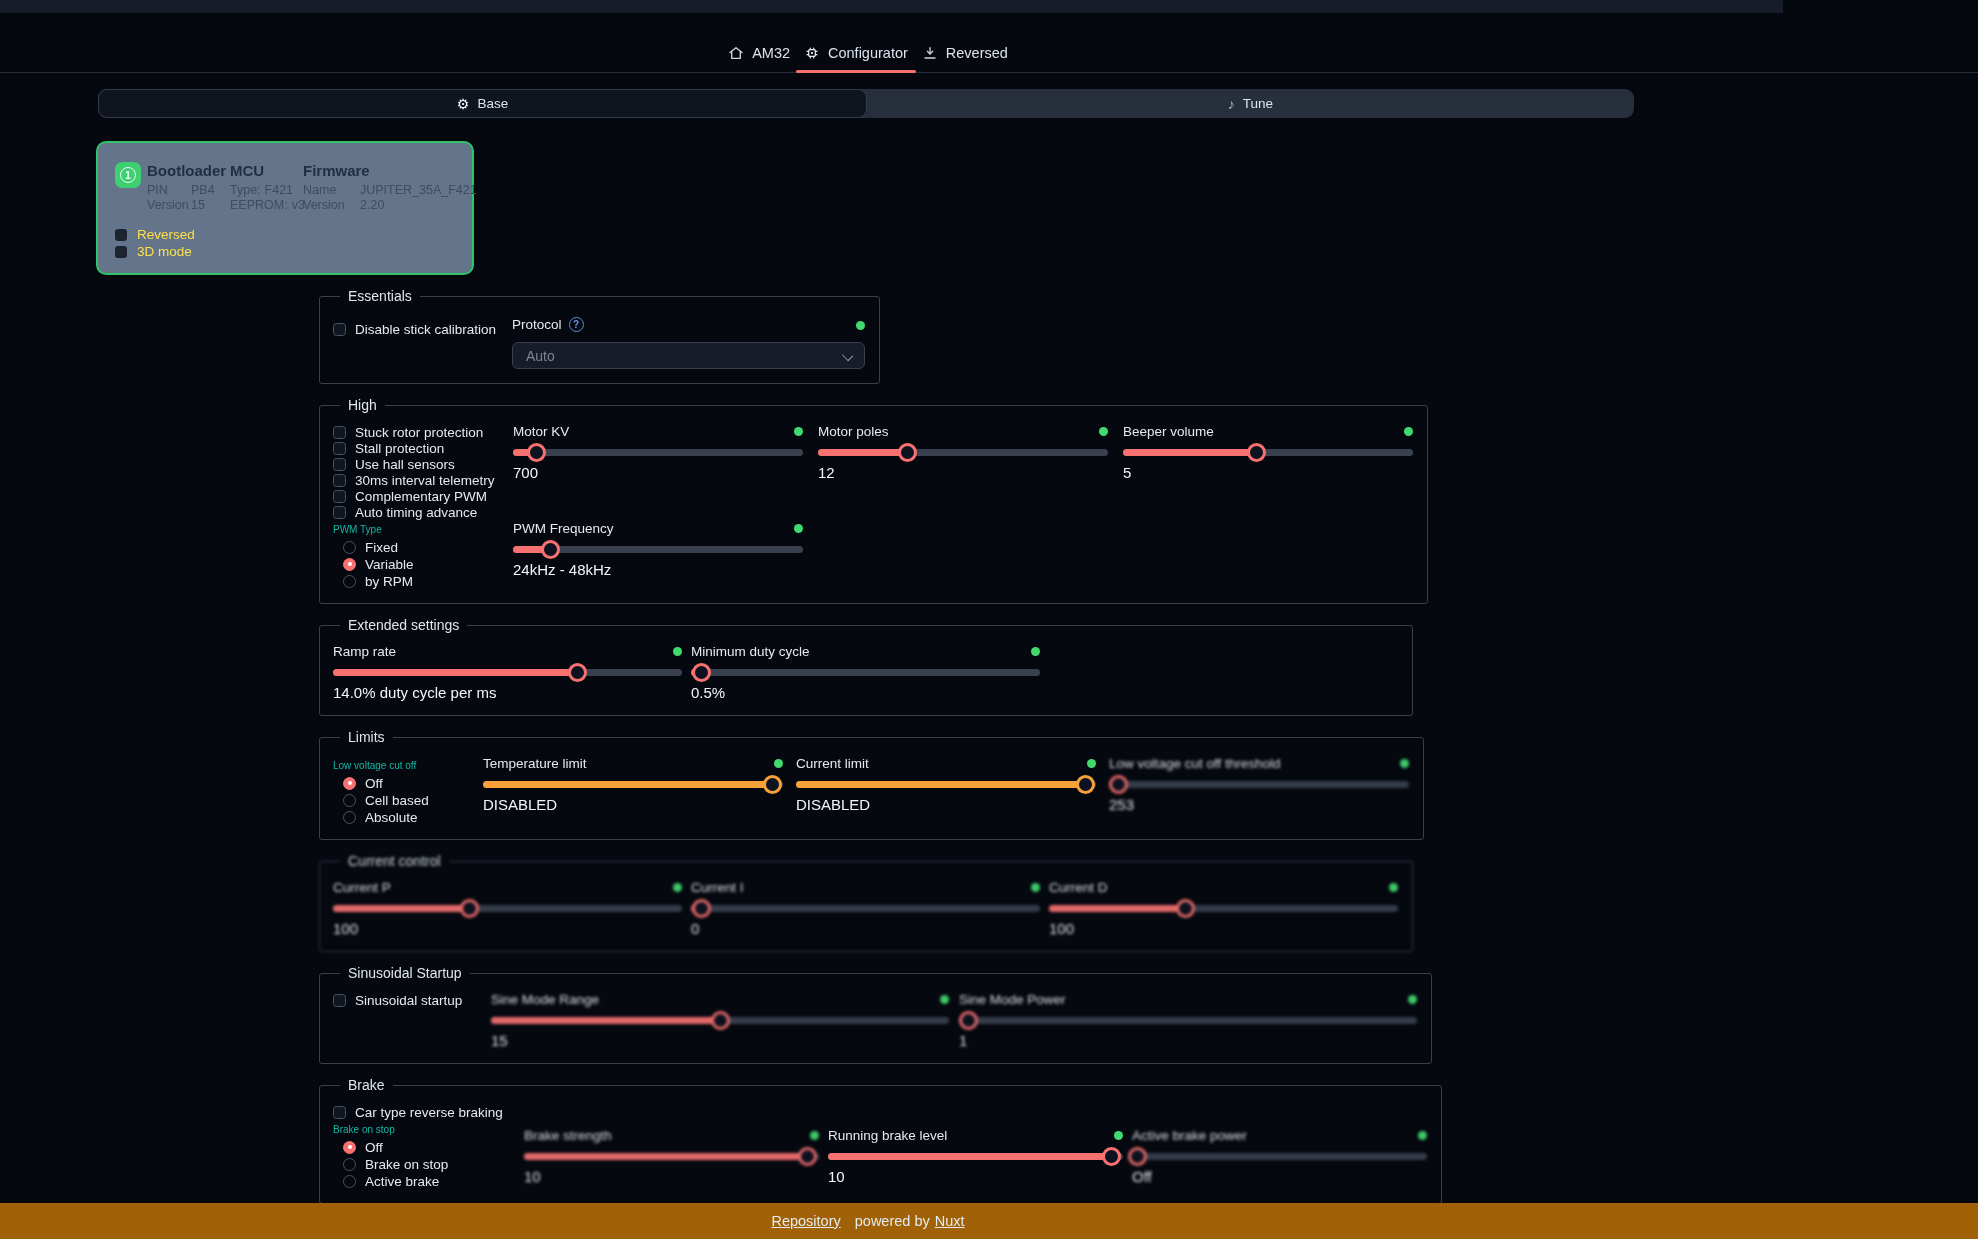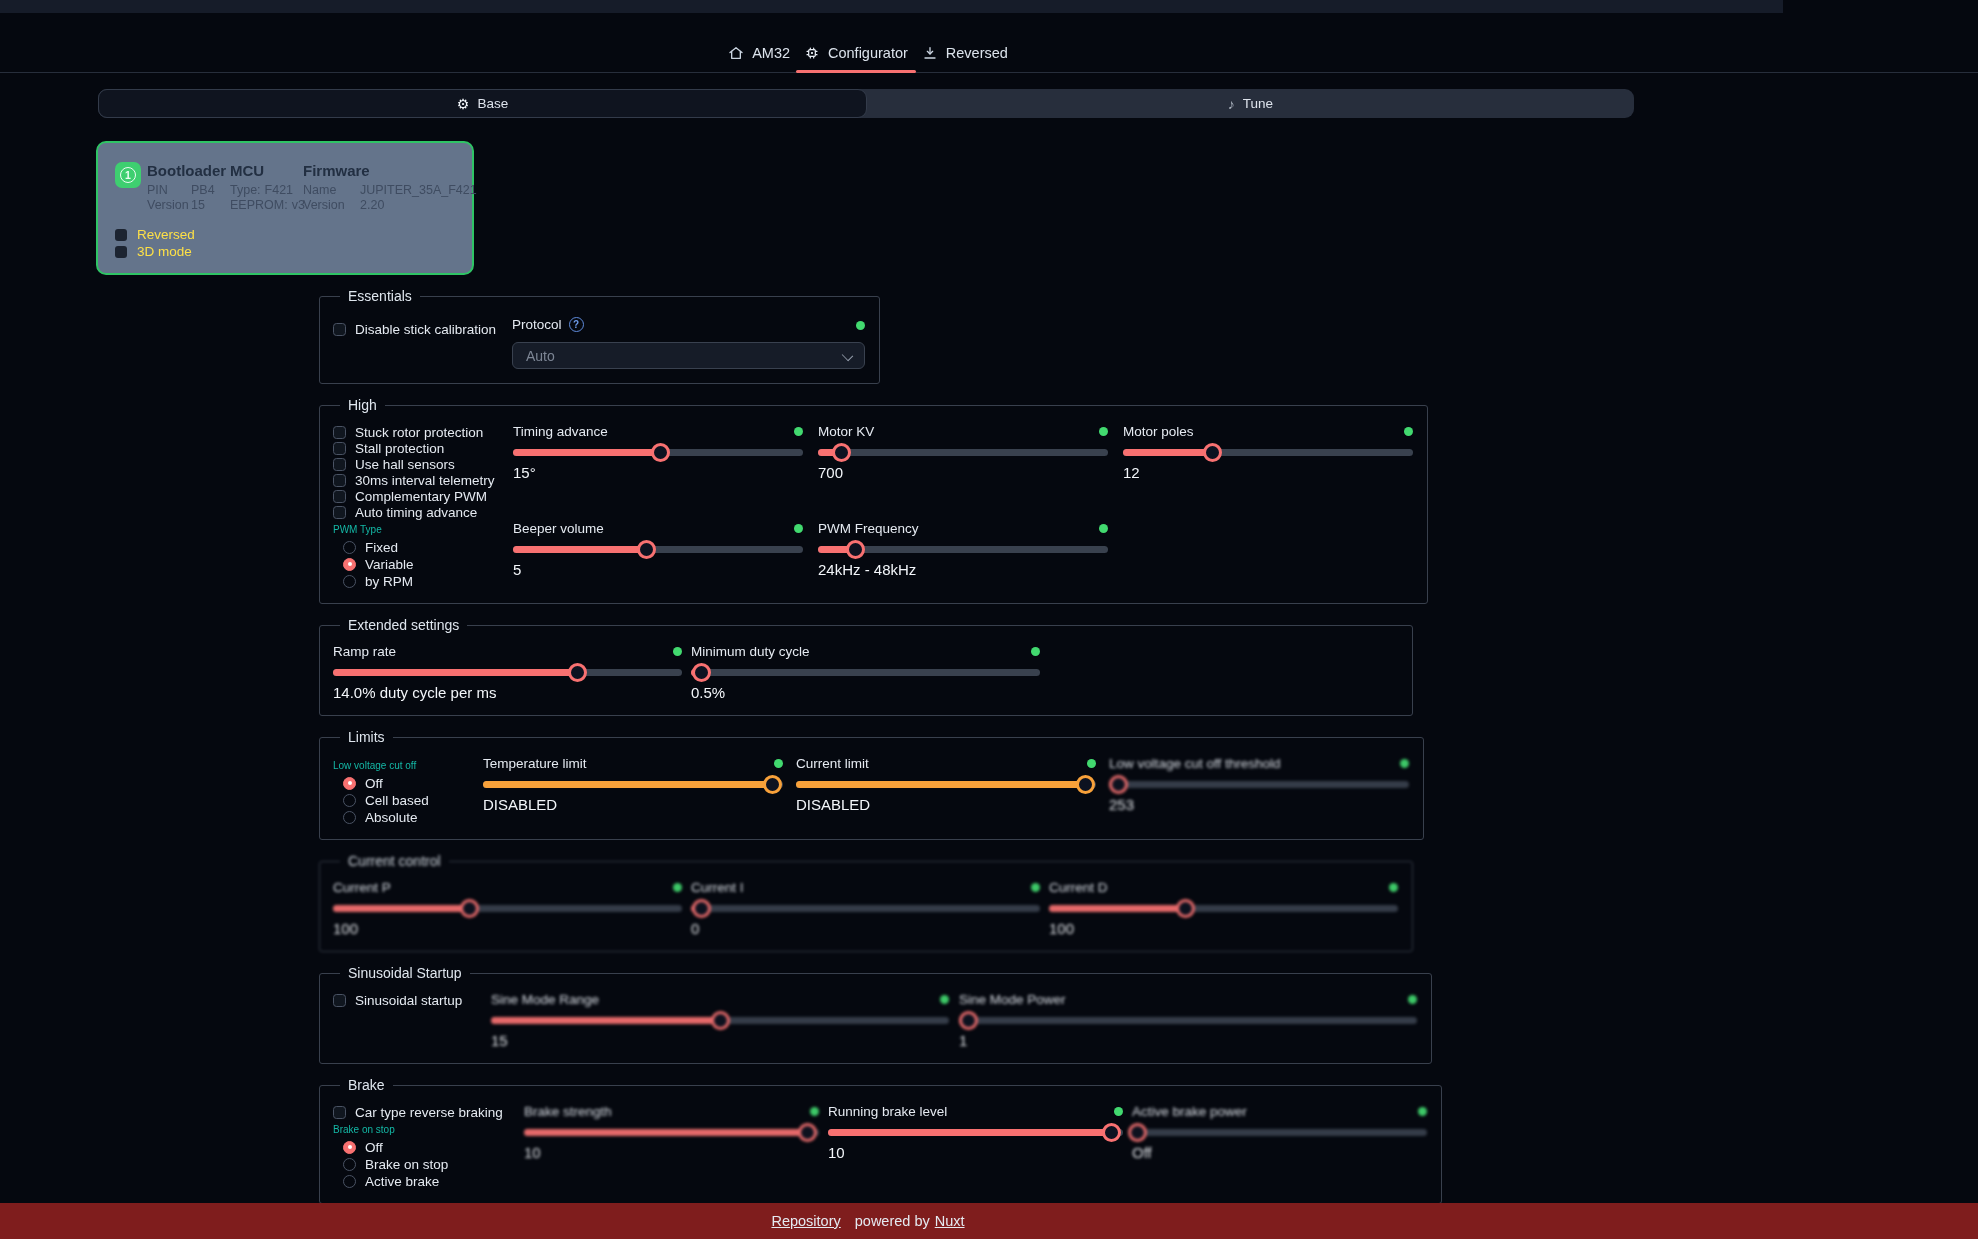--- a/index.html
+++ b/index.html
@@ -66,21 +66,21 @@
   fieldset.narrow { width:543px; }
   legend { font-size:14px; color:#dfe6ee; padding:0 8px; margin-left:7px; }
   .dim { filter:blur(1.5px); opacity:.92; }
 
   
   .sliders { display:grid; }
   .g-motor   { grid-template-columns:repeat(3,290px); column-gap:15px; row-gap:28px; }
   .g-wide3   { grid-template-columns:repeat(3,349px); column-gap:9px; }
   .g-limits  { grid-template-columns:repeat(3,300px); column-gap:13px; }
   .g-sine    { grid-template-columns:repeat(2,458px); column-gap:10px; }
-  .g-brake   { grid-template-columns:repeat(3,295px); column-gap:9px; }
+  .g-brake   { grid-template-columns:repeat(3,295px); column-gap:9px;margin-top:24px; }
   .g-servo   { grid-template-columns:repeat(3,346px); column-gap:14px; row-gap:24px; }
   .slider { min-width:0; }
   .srow { display:flex; align-items:center; justify-content:space-between; height:16px; }
   .slabel { font-size:13.5px; color:#e5eaf1; white-space:nowrap; }
   .sdot { width:9px; height:9px; border-radius:50%; background:#42d96f; flex:none; }
   .strack { position:relative; height:7px; background:#39414e; border-radius:4px; margin-top:10px; cursor:pointer; }
   .sfill { position:absolute; left:0; top:0; height:7px; background:#f87171; border-radius:4px; }
   .shandle { position:absolute; top:-6.5px; width:19px; height:19px; border-radius:50%; background:#0d1220; border:3px solid #f87171; cursor:grab; }
   .slider.orange .sfill { background:#f8a13a; }
   .slider.orange .shandle { border-color:#f8a13a; }
@@ -96,21 +96,21 @@
   .ess-row { display:flex; padding-top:3px; }
   .ess-check { width:179px; padding-top:4px; }
   .protocol { width:353px; position:relative; }
   .prot-label-row { display:flex; gap:7px; height:16px; }
   .prot-label-row .sdot { position:absolute; right:0; top:4px; }
   .help-icon { width:15px; height:15px; border:1.4px solid #5f8bdc; border-radius:50%; color:#6d9ae8; font-size:10px; font-weight:700; display:flex; align-items:center; justify-content:center; cursor:pointer; }
   .select { margin-top:9px; height:27px; background:#161c28; border:1px solid #39414f; border-radius:6px; display:flex; align-items:center; padding:0 13px; color:#7c8594; font-size:14px; cursor:pointer; position:relative; }
   .select .chev { position:absolute; right:12px; top:8px; width:9px; height:9px; border-right:1.7px solid #97a0ae; border-bottom:1.7px solid #97a0ae; transform:rotate(45deg) scale(1,.8); }
 
   
-  footer { position:absolute; bottom:0; left:0; width:1978px; height:36px; background:#7f1d1d; }
+  footer { position:absolute; bottom:0; left:0; width:1978px; height:36px; background:#a16207; }
   .footer-inner { width:1736px; height:100%; display:flex; align-items:center; justify-content:center; gap:14px; font-size:14.5px; color:#e5eaf1; }
   .footer-inner .powered { display:flex; gap:5px; }
   footer a { color:#e5eaf1; text-decoration:underline; cursor:pointer; }
 </style>
 </head>
 <body>
 
 <div class="top-strip">
     <div class="lit"></div>
   </div>
@@ -273,31 +273,20 @@
               </label>
               <label class="rrow">
                 <span class="rdot"></span>
                 <span class="rlabel">by RPM</span>
               </label>
             </div>
         </div>
         <div class="sliders g-motor">
             <div class="slider">
               <div class="srow">
-                <span class="slabel">Timing advance</span>
-                <span class="sdot"></span>
-              </div>
-              <div class="strack">
-                <div class="sfill" style="width: 51%;"></div>
-                <div class="shandle" style="left: calc(51% - 9.5px);"></div>
-              </div>
-              <div class="sval">15°</div>
-            </div>
-            <div class="slider">
-              <div class="srow">
                 <span class="slabel">Motor KV</span>
                 <span class="sdot"></span>
               </div>
               <div class="strack">
                 <div class="sfill" style="width: 8%;"></div>
                 <div class="shandle" style="left: calc(8% - 9.5px);"></div>
               </div>
               <div class="sval">700</div>
             </div>
             <div class="slider">

